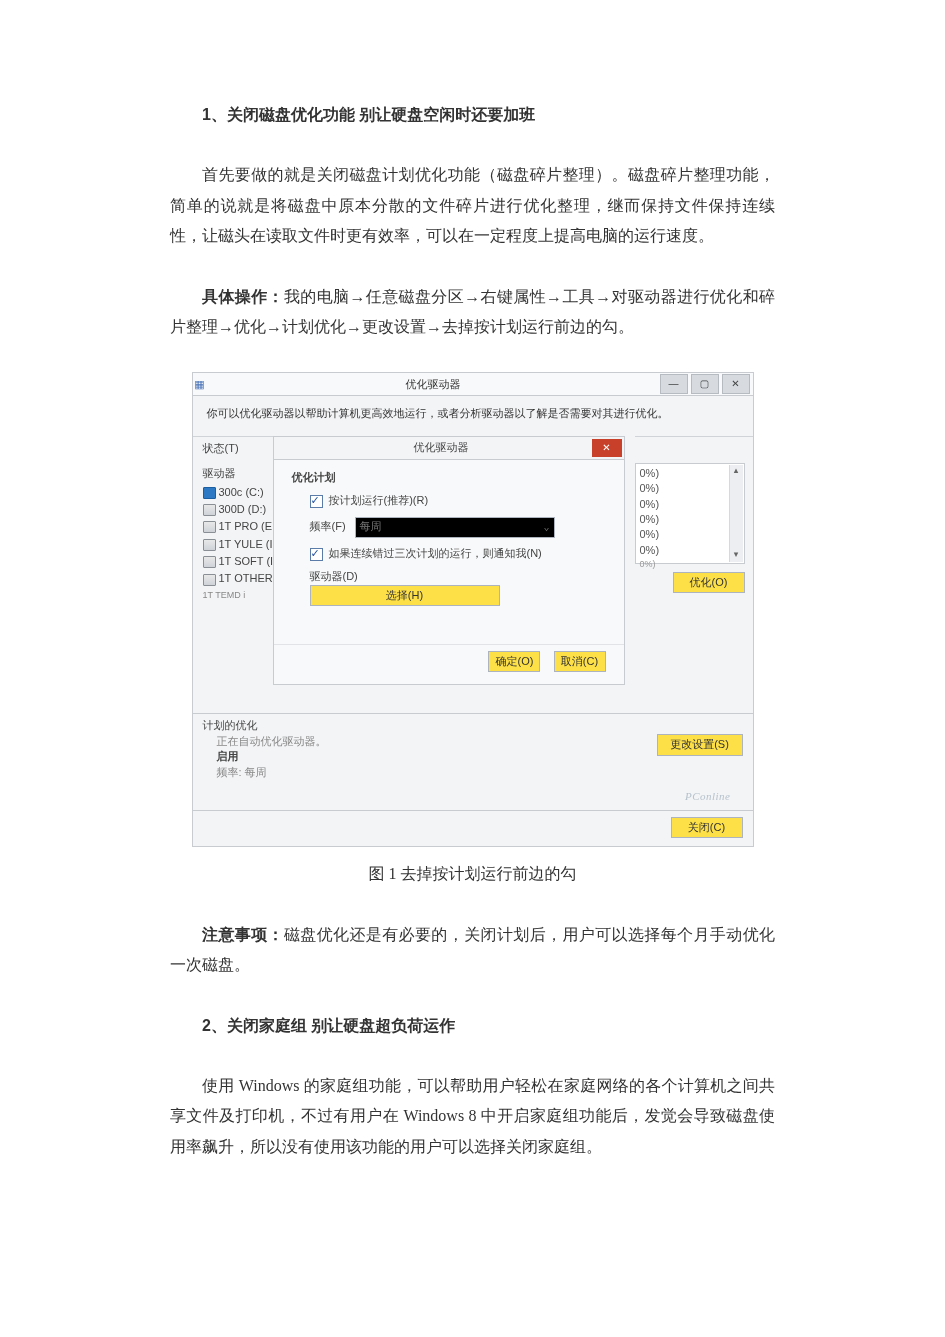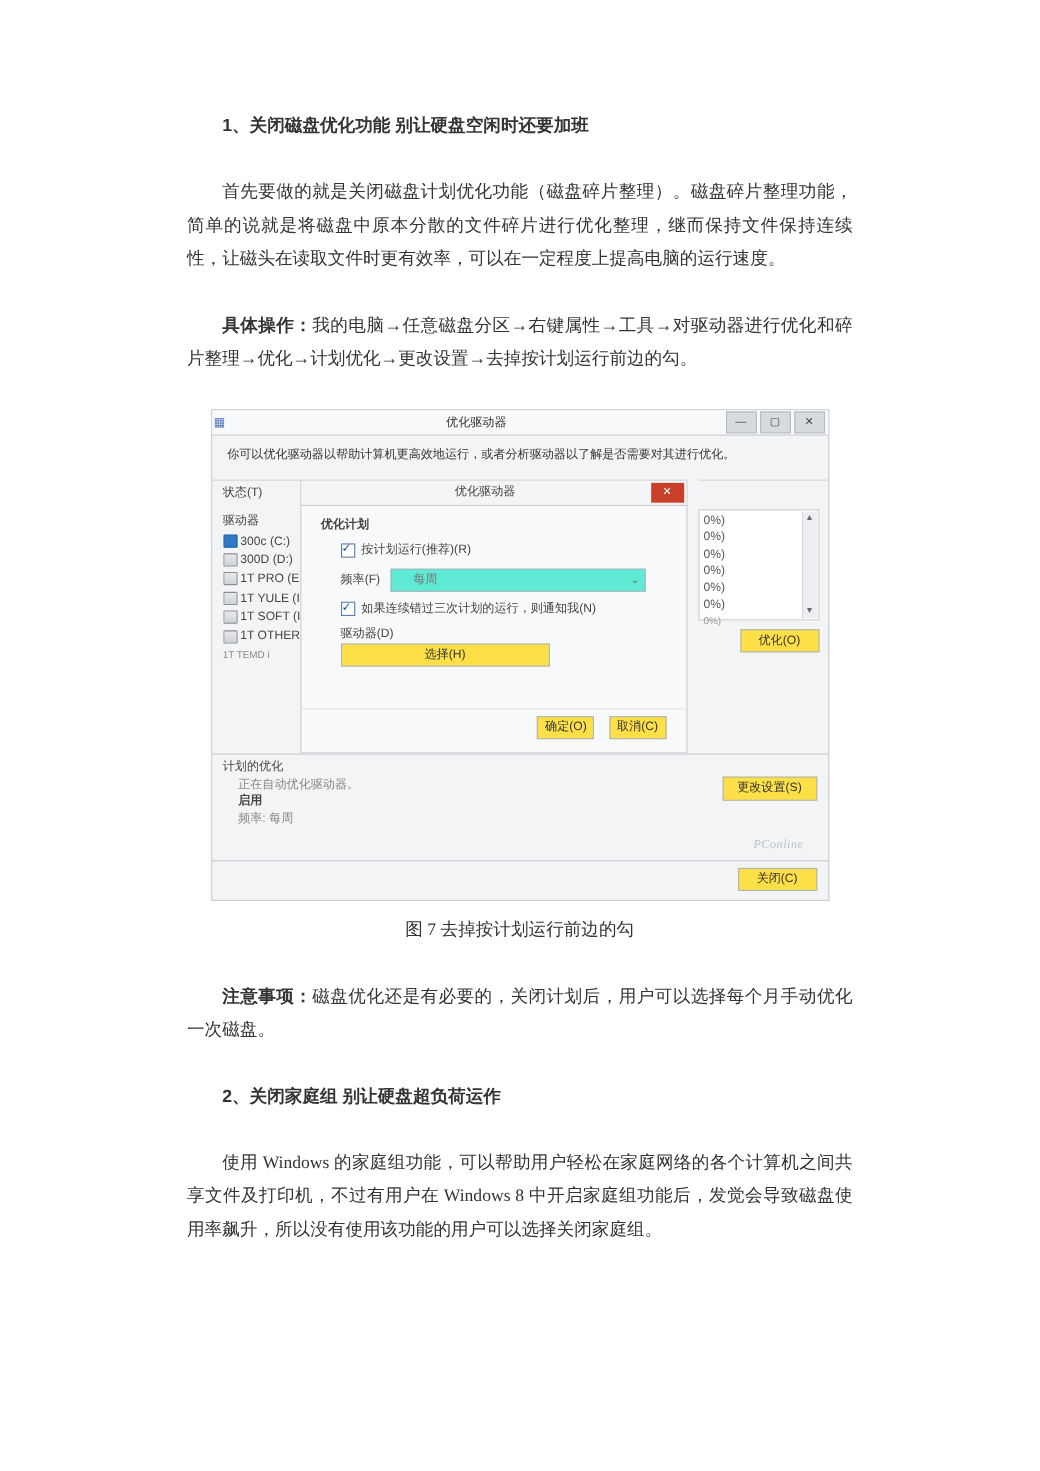--- a/index.html
+++ b/index.html
@@ -143,23 +143,24 @@
   .modal-body .group-title { font-weight: bold; margin-bottom: 8px; }
   .indent { margin-left: 18px; margin-bottom: 8px; }
   .chk {
     display:inline-block;width:11px;height:11px;border:1px solid #5b7ba8;
     background:#fff;position:relative;vertical-align:middle;margin-right:6px;
   }
   .chk.checked::after {
     content:"✓"; position:absolute;top:-3px;left:0;font-size:11px;color:#1c4f9e;
   }
   .inline-combo {
-    display:inline-block;border:1px solid #aeb4bd;background:#5eead4;
-    padding:2px 20px;width:190px;margin-left:6px;position:relative;
+    display:inline-block;border:1px solid #aeb4bd;background:#000000;
+    padding:2px 4px;width:190px;margin-left:6px;position:relative;
     color:#777;
+    font-family:Liberation Mono, monospace;
   }
   .inline-combo .caret {
     position:absolute;right:4px;top:3px;color:#777;font-size:10px;
   }
   .select-btn, .std-btn {
     display:inline-block;border:1px solid #aeb4bd;background:#fde047;
     padding:2px 14px;color:#333;font-size:11px;
   }
   .modal-buttons {
     text-align:right;padding:6px 18px 12px 18px;border-top:1px solid #e1e3e6;margin-top:22px;
@@ -188,21 +189,21 @@
     height:12px;display:flex;align-items:center;justify-content:center;color:#666;font-size:9px;
   }
   .right-side-btn {
     margin-top:8px;text-align:right;
   }
   .right-side-btn .std-btn { width:70px; text-align:center; padding:2px 0;}
 
   .plan-row {
     padding: 4px 10px 2px 10px;
     border-top: 1px solid #c8cbd0;
-    display:flex; align-items:flex-start;
+    display:flex; align-items:flex-start;margin-top:28px;
   }
   .plan-row .plan-left { flex:1; }
   .plan-row .plan-btn .std-btn { width:84px; text-align:center; padding:2px 0;}
   .footer-row {
     text-align:right;padding:6px 10px 8px 10px;border-top:1px solid #c8cbd0;margin-top:28px;
     position:relative;
   }
   .watermark {
     position:absolute;right:22px;top:-22px;color:#b7c2cc;font-style:italic;
     font-size:11px;letter-spacing:0.5px;font-family:Georgia,serif;
@@ -319,21 +320,21 @@
           <span class="std-btn">更改设置(S)</span>
         </div>
       </div>
 
       <div class="footer-row">
         <div class="watermark">PConline</div>
         <span class="std-btn">关闭(C)</span>
       </div>
     </div>
 
-    <p class="caption">图 7 去掉按计划运行前边的勾</p>
+    <p class="caption">图 1 去掉按计划运行前边的勾</p>
 
     <p class="para">
       <span class="label">注意事项：</span><span>磁盘优化还是有必要的，关闭计划后，用户可以选择每个月手动优化一次磁盘。</span>
     </p>
 
     <p class="heading">2、关闭家庭组 别让硬盘超负荷运作</p>
 
     <p class="para">使用 Windows 的家庭组功能，可以帮助用户轻松在家庭网络的各个计算机之间共享文件及打印机，不过有用户在 Windows 8 中开启家庭组功能后，发觉会导致磁盘使用率飙升，所以没有使用该功能的用户可以选择关闭家庭组。</p>
 
   </div>

